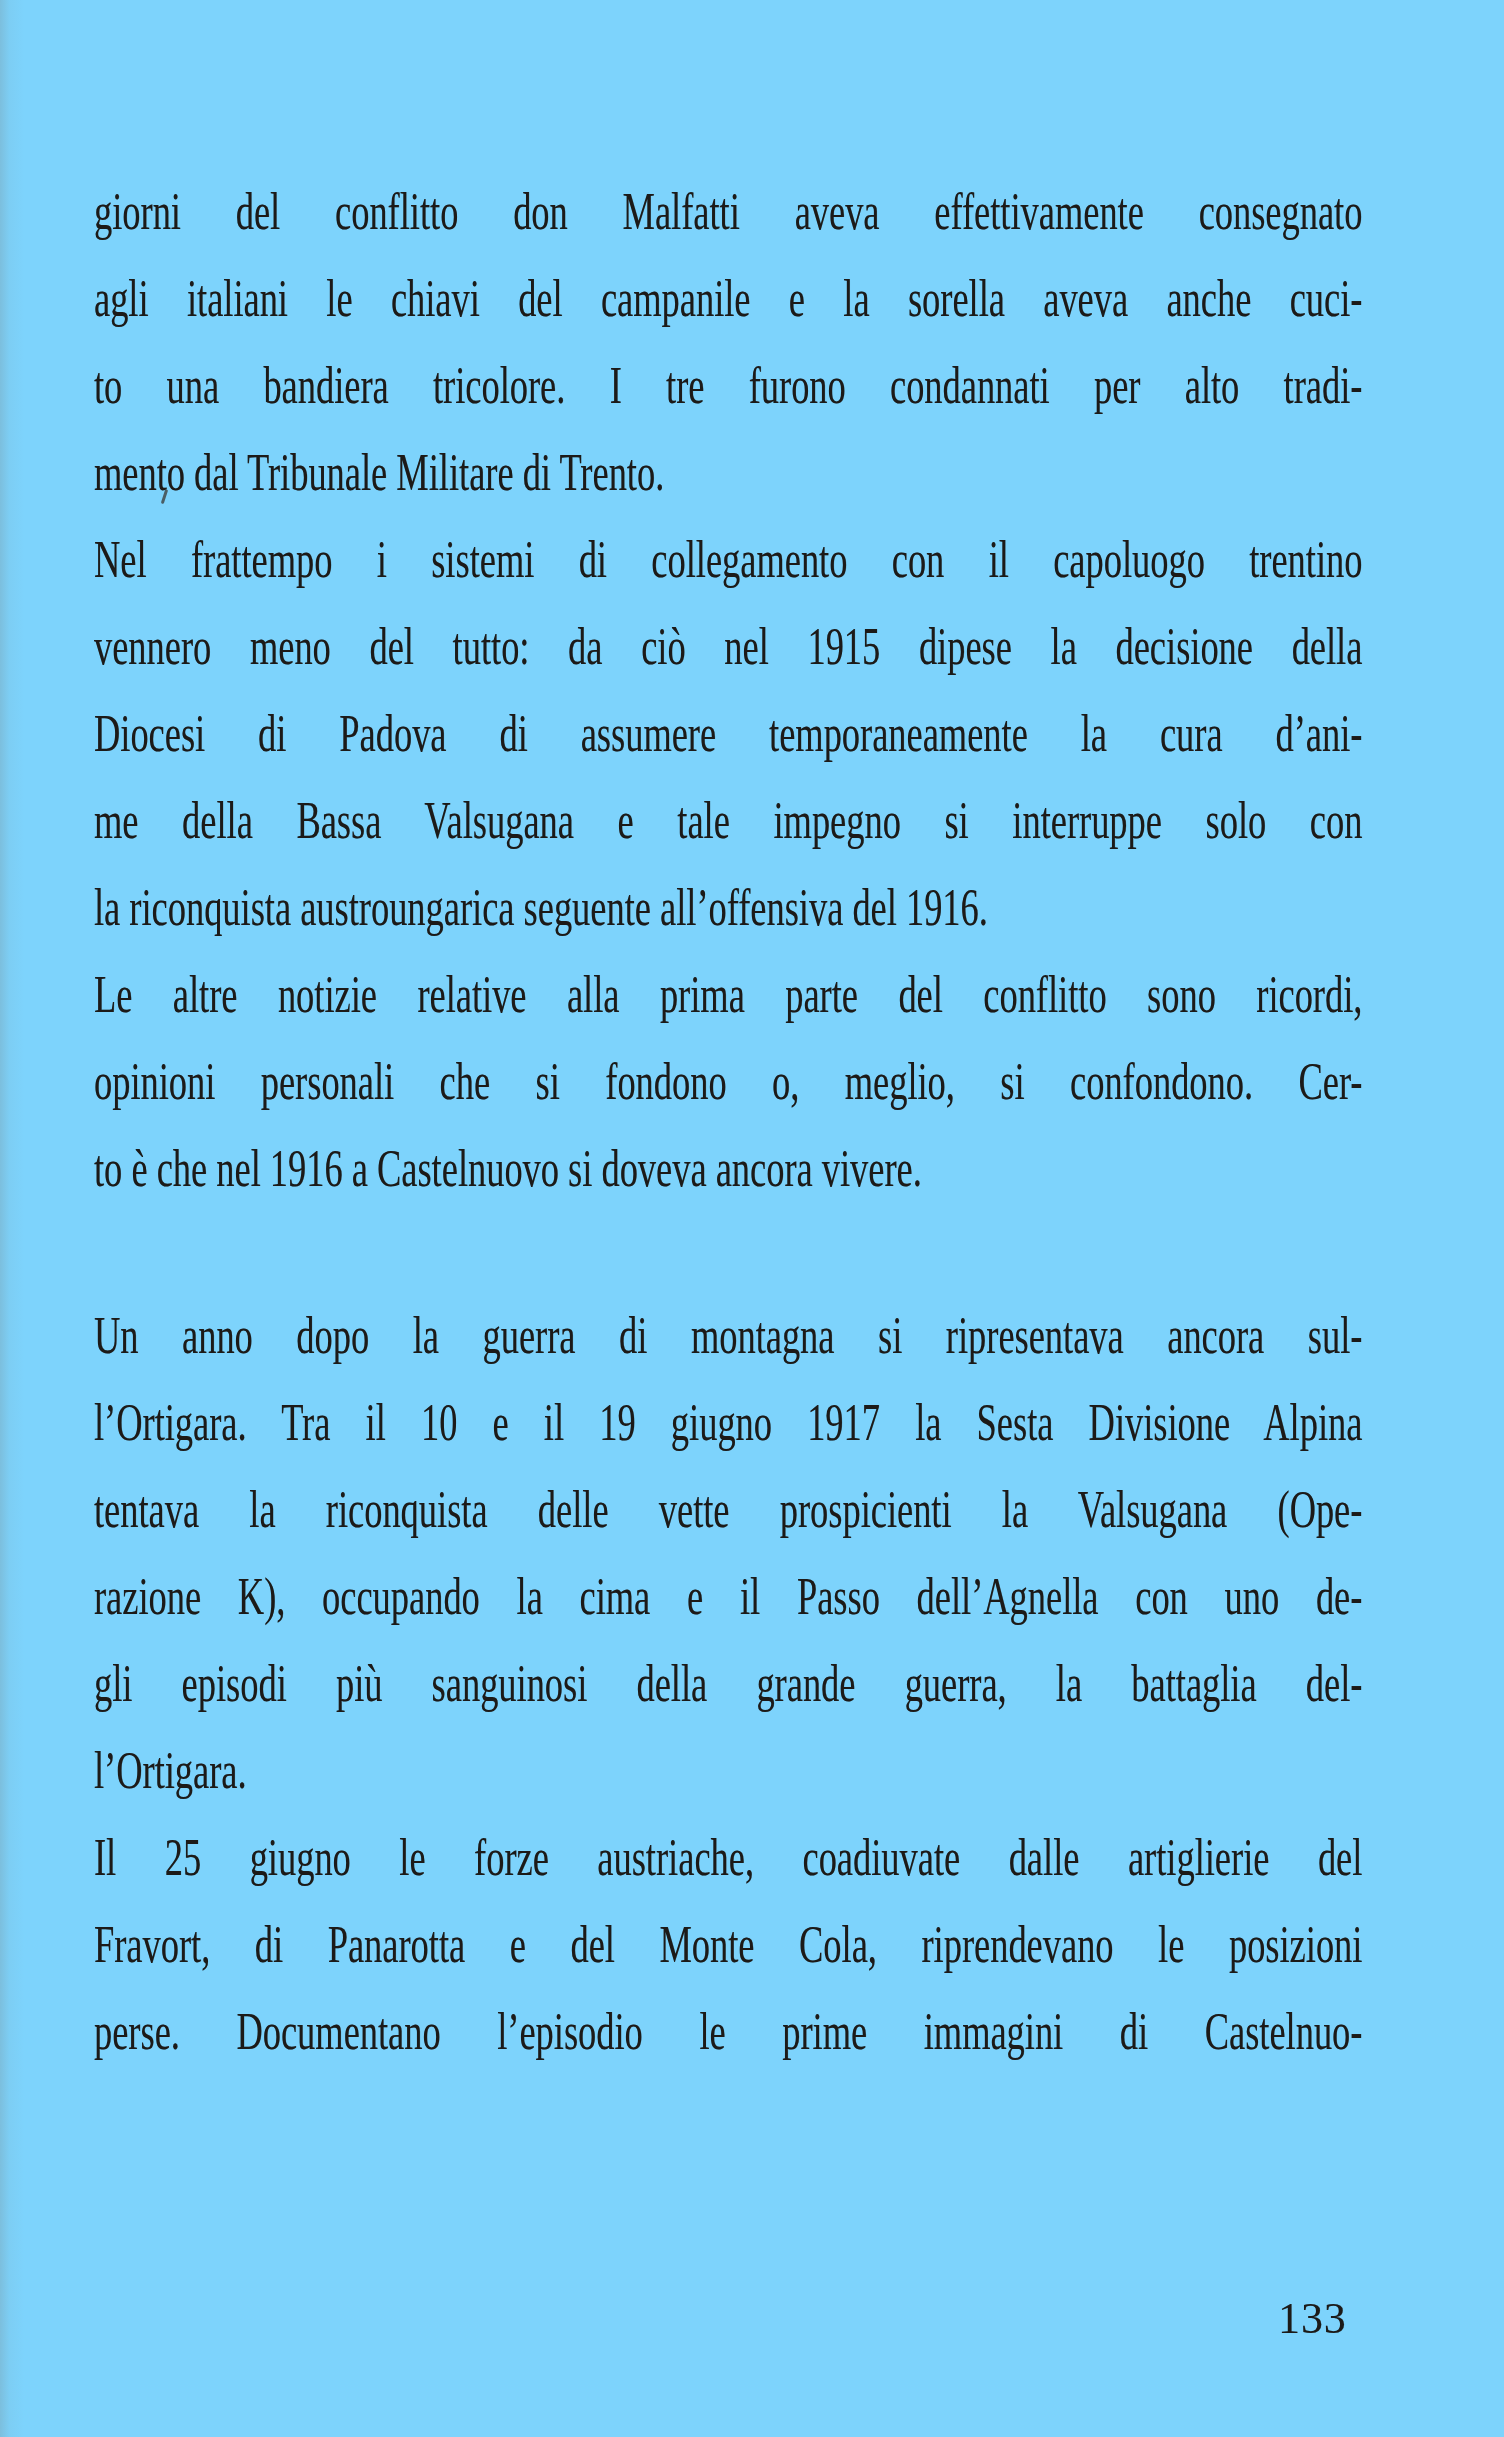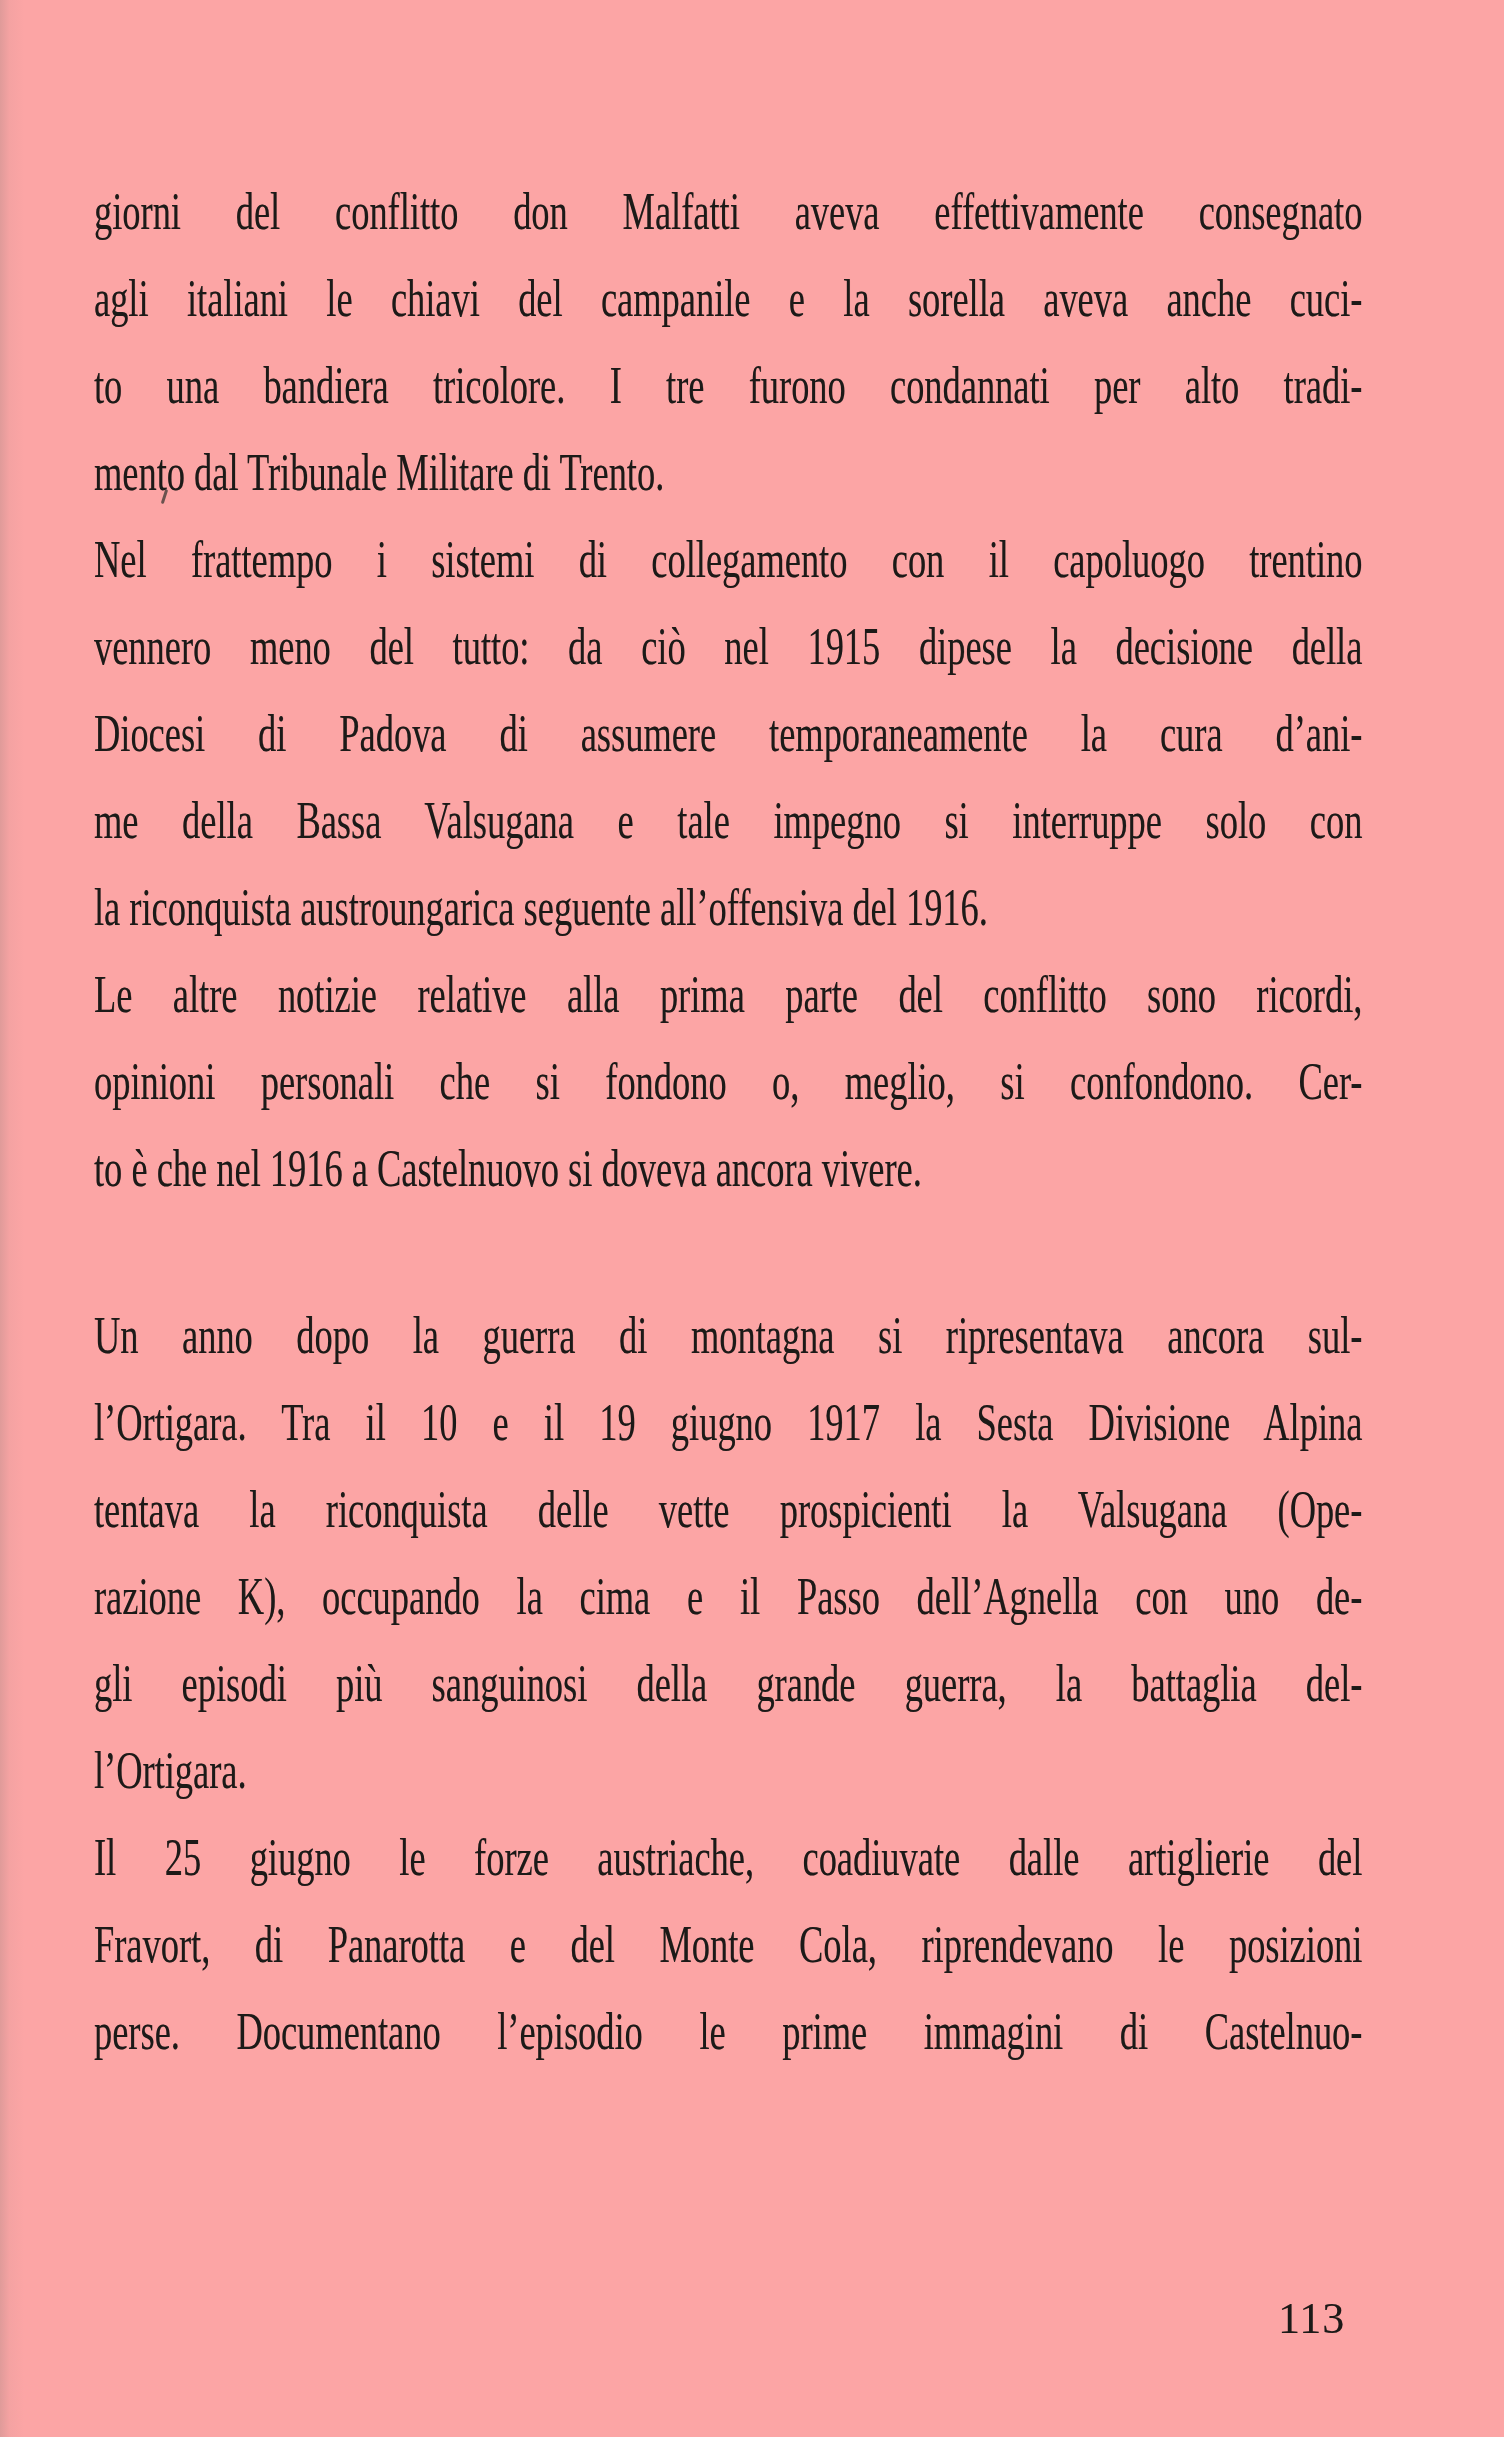--- a/index.html
+++ b/index.html
@@ -4,21 +4,21 @@
 <style>
   html, body {
     margin: 0;
     padding: 0;
     background: #e9e9e7;
   }
   .page {
     position: relative;
     width: 1505px;
     height: 2438px;
-    background: #fca5a5;
+    background: #7dd3fc;
     overflow: hidden;
     font-family: "Liberation Serif", "DejaVu Serif", serif;
   }
   .edge-shadow {
     position: absolute;
     left: 0; top: 0;
     width: 24.4px; height: 100%;
     background: linear-gradient(to right, rgba(120,118,112,0.22), rgba(120,118,112,0.06) 9.4px, rgba(120,118,112,0) 24.4px);
     pointer-events: none;
   }
@@ -92,15 +92,15 @@
         <div class="line just">tentava la riconquista delle vette prospicienti la Valsugana (Ope-</div>
         <div class="line just">razione K), occupando la cima e il Passo dell’Agnella con uno de-</div>
         <div class="line just">gli episodi più sanguinosi della grande guerra, la battaglia del-</div>
         <div class="line">l’Ortigara.</div>
         <div class="line just">Il 25 giugno le forze austriache, coadiuvate dalle artiglierie del</div>
         <div class="line just">Fravort, di Panarotta e del Monte Cola, riprendevano le posizioni</div>
         <div class="line just">perse. Documentano l’episodio le prime immagini di Castelnuo-</div>
       </div>
     </div>
   <div class="scan-mark"></div>
-  <div class="page-number">113</div>
+  <div class="page-number">133</div>
 </div>
 
 
 </body></html>

